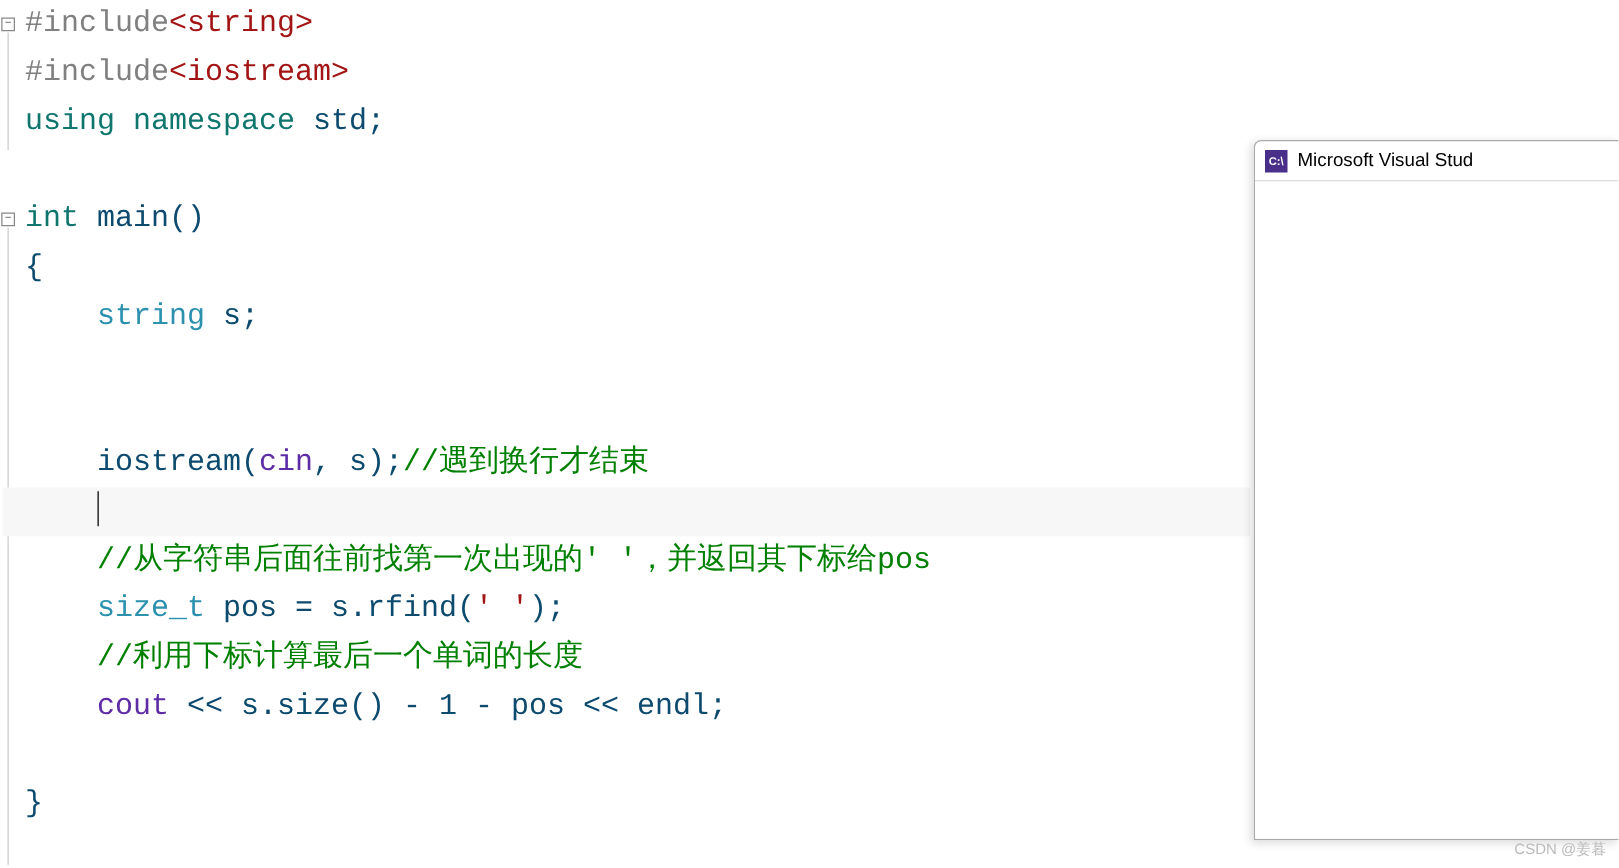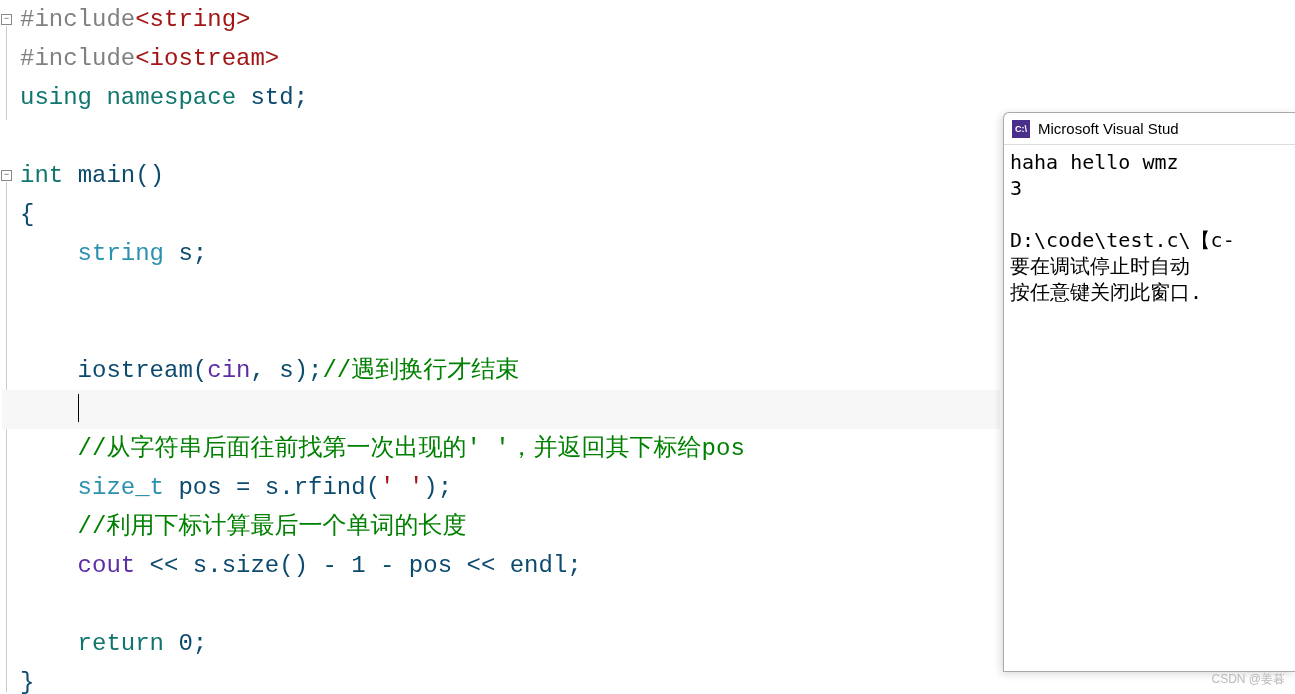--- a/index.html
+++ b/index.html
@@ -142,30 +142,23 @@
   <div class="code-line"><span class="plain">    </span><span class="cls">string</span><span class="plain"> s;</span></div>
   <div class="code-line"><span class="plain">    </span></div>
   <div class="code-line">&nbsp;</div>
   <div class="code-line"><span class="plain">    </span><span class="plain">iostream</span><span class="plain">(</span><span class="glob">cin</span><span class="plain">, s);</span><span class="com">//遇到换行才结束</span></div>
   <div class="code-line caret-line"><span class="plain">    </span><span class="caret"></span></div>
   <div class="code-line"><span class="plain">    </span><span class="com">//从字符串后面往前找第一次出现的' '，并返回其下标给pos</span></div>
   <div class="code-line"><span class="plain">    </span><span class="cls">size_t</span><span class="plain"> pos = s.rfind(</span><span class="str">' '</span><span class="plain">);</span></div>
   <div class="code-line"><span class="plain">    </span><span class="com">//利用下标计算最后一个单词的长度</span></div>
   <div class="code-line"><span class="plain">    </span><span class="glob">cout</span><span class="plain"> &lt;&lt; s.size() - 1 - pos &lt;&lt; </span><span class="plain">endl</span><span class="plain">;</span></div>
   <div class="code-line">&nbsp;</div>
-  <div class="code-line"><span class="plain">    </span><span class="kw">return</span><span class="plain"> 0;</span></div>
   <div class="code-line"><span class="plain">}</span></div>
 </div>
 
 <div class="console-window">
   <div class="console-title">
     <div class="console-icon">C:\</div>
     <span>Microsoft Visual Stud</span>
   </div>
-  <div class="console-body"><span>haha hello wmz</span>
-<span>3</span>
-<span></span>
-<span>D:\code\test.c\【c-</span>
-<span>要在调试停止时自动</span>
-<span>按任意键关闭此窗口.</span></div>
 </div>
 
 <div class="watermark">CSDN @姜暮</div>
 
 </body></html>

